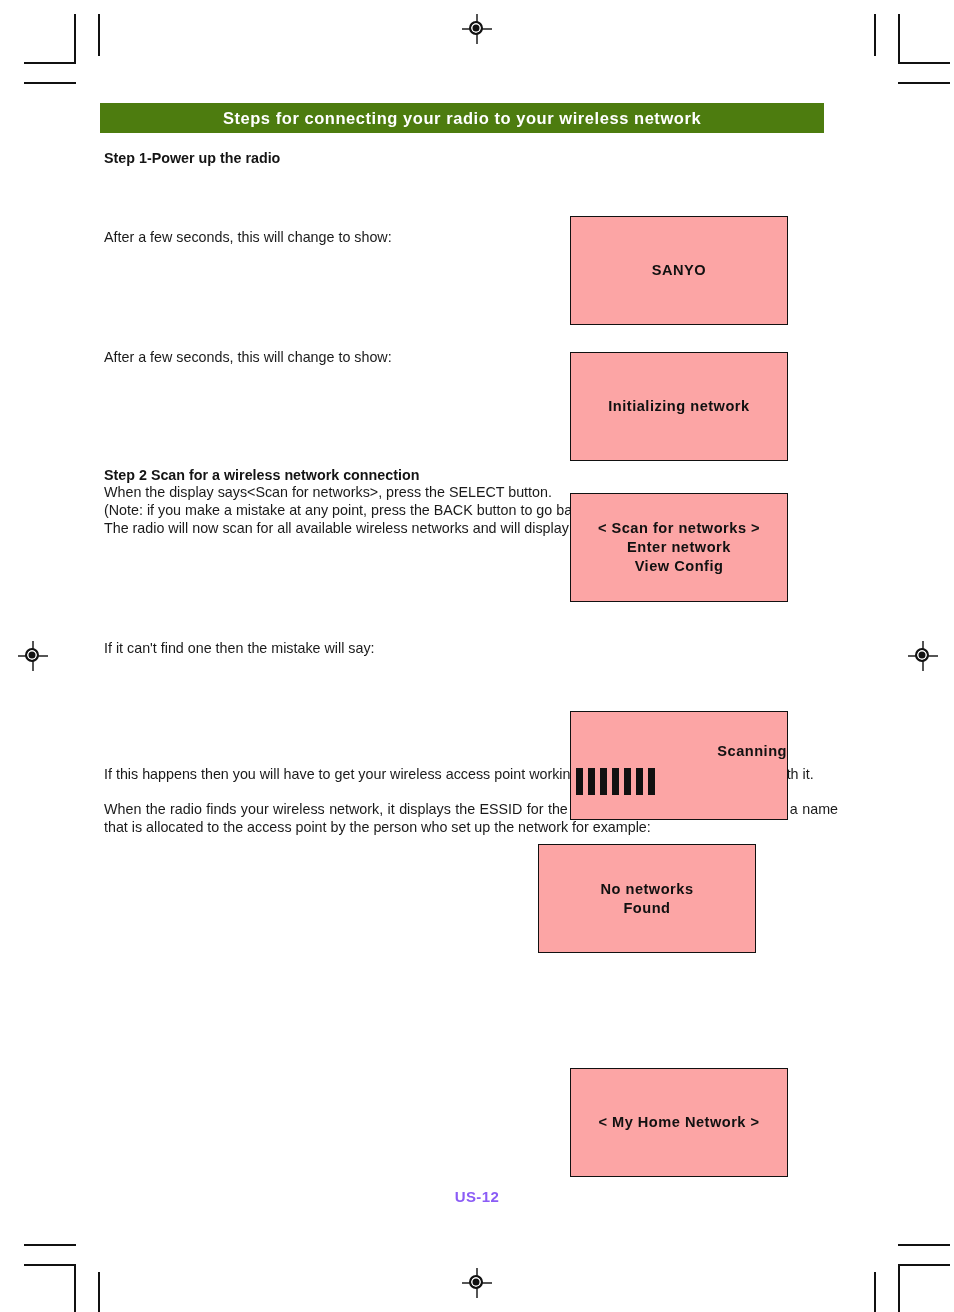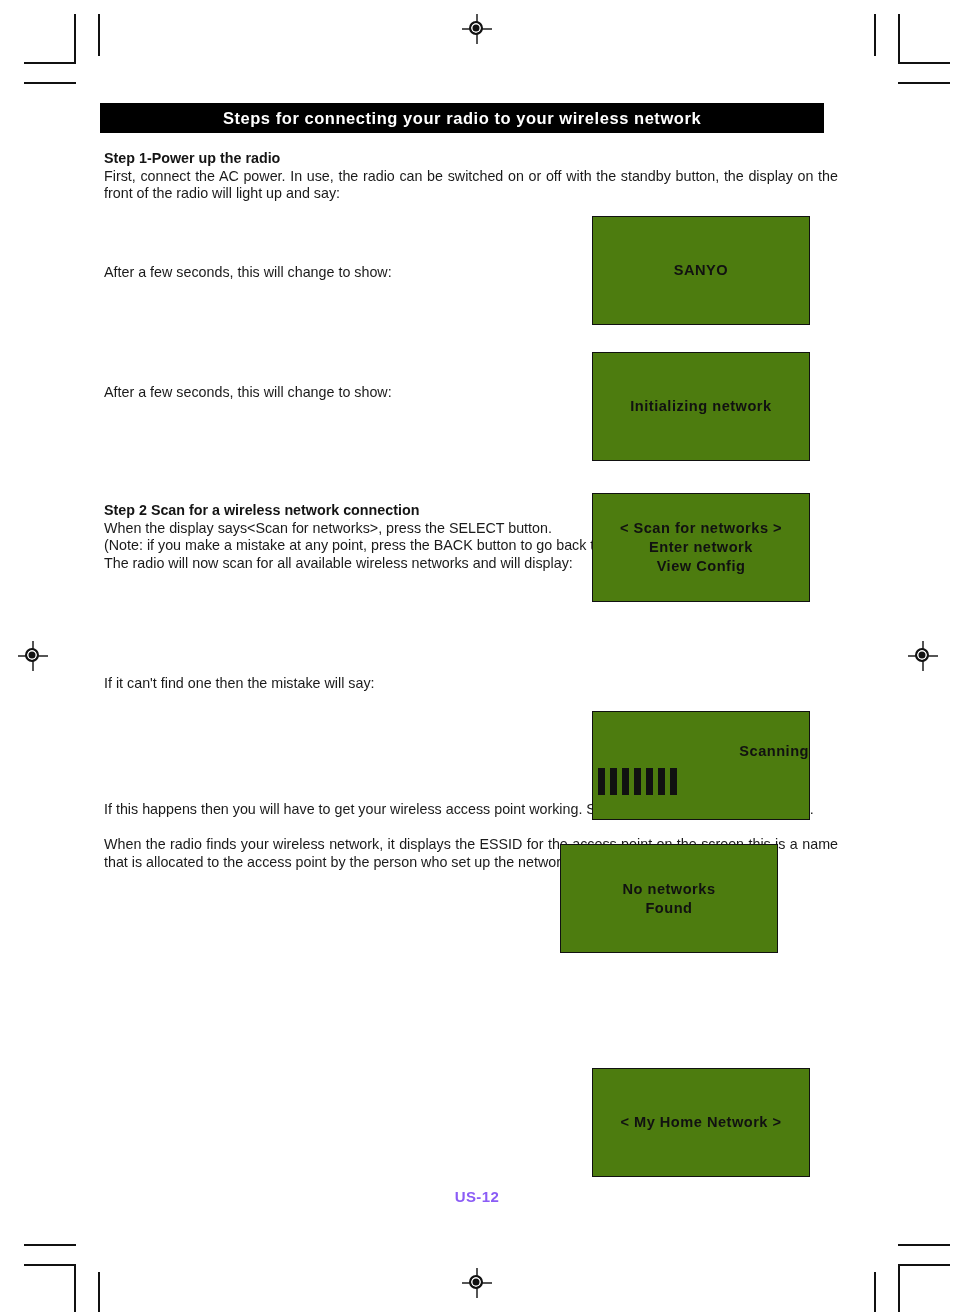--- a/index.html
+++ b/index.html
@@ -60,21 +60,21 @@
     width: 954px;
     height: 1312px;
   }
 
   .banner {
     position: absolute;
     left: 100px;
     top: 103px;
     width: 724px;
     height: 30px;
-    background: #000000;
+    background: #4d7c0f;
     color: #ffffff;
     font-size: 16.5px;
     font-weight: bold;
     letter-spacing: 0.55px;
     display: flex;
     align-items: center;
     justify-content: center;
   }
 
   .content {
@@ -97,27 +97,26 @@
     line-height: 17.6px;
     font-weight: bold;
     margin: 0;
     color: #141414;
   }
 
   
   .lcd {
     position: absolute;
     border: 1.6px solid #111;
-    background: #4d7c0f;
+    background: #fca5a5;
     box-sizing: border-box;
     display: flex;
     flex-direction: column;
     align-items: center;
     justify-content: center;
-    margin-left: 22px;
   }
   .lcd .line {
     font-size: 14.6px;
     font-weight: bold;
     letter-spacing: 0.5px;
     line-height: 19px;
     color: #111;
     text-align: center;
     white-space: nowrap;
   }
@@ -209,21 +208,20 @@
 <div class="page">
 
   <div class="banner">
     <span>Steps for connecting your radio to your wireless network</span>
   </div>
 
   <div class="content">
 
     <div>
       <p class="heading">Step 1-Power up the radio</p>
-      <p class="para">First, connect the AC power. In use, the radio can be switched on or off with the standby button, the display on the front of the radio will light up and say:</p>
     </div>
 
     <p class="para nojust" style="margin-top:61px;">After a few seconds, this will change to show:</p>
 
     <p class="para nojust" style="margin-top:103px;">After a few seconds, this will change to show:</p>
 
     <p class="heading" style="margin-top:100px;">Step 2  Scan for a wireless network connection</p>
     <p class="para nojust">When the display says&lt;Scan for networks&gt;, press the SELECT button.</p>
     <p class="para">(Note: if you make a mistake at any point, press the BACK button to go back to the previous screen.)</p>
     <p class="para nojust">The radio will now scan for all available wireless networks and will display:</p>

